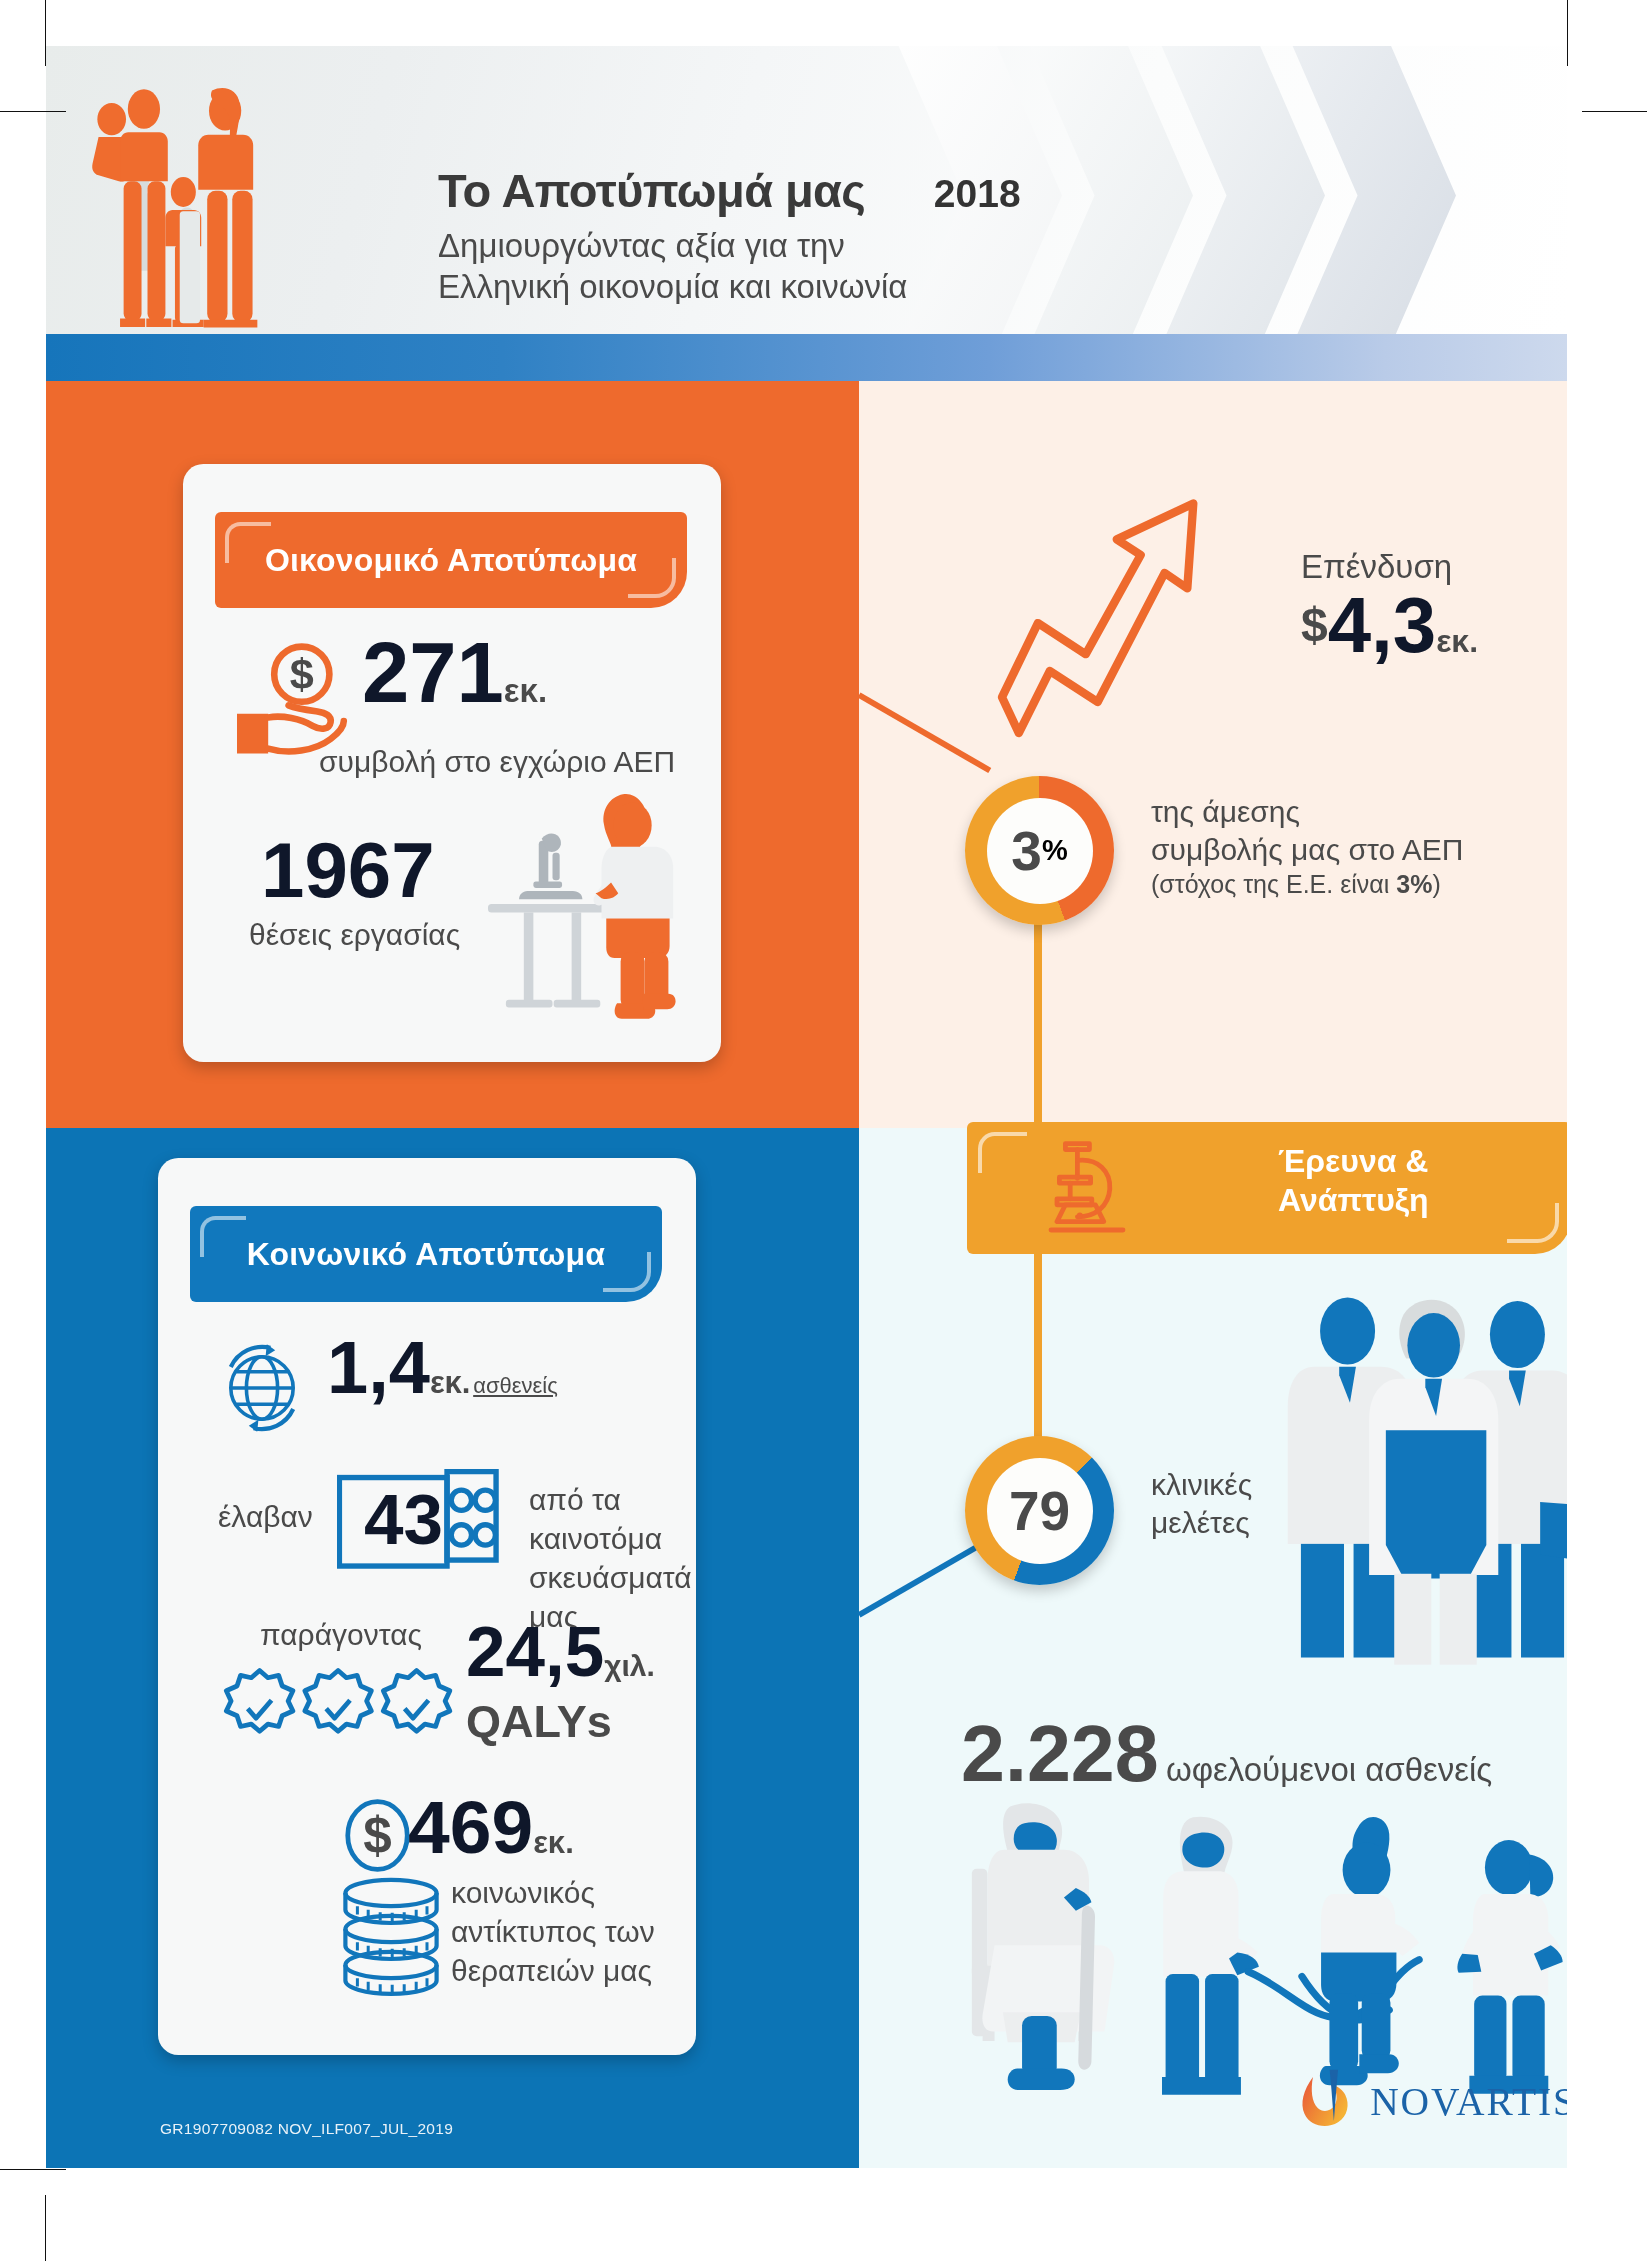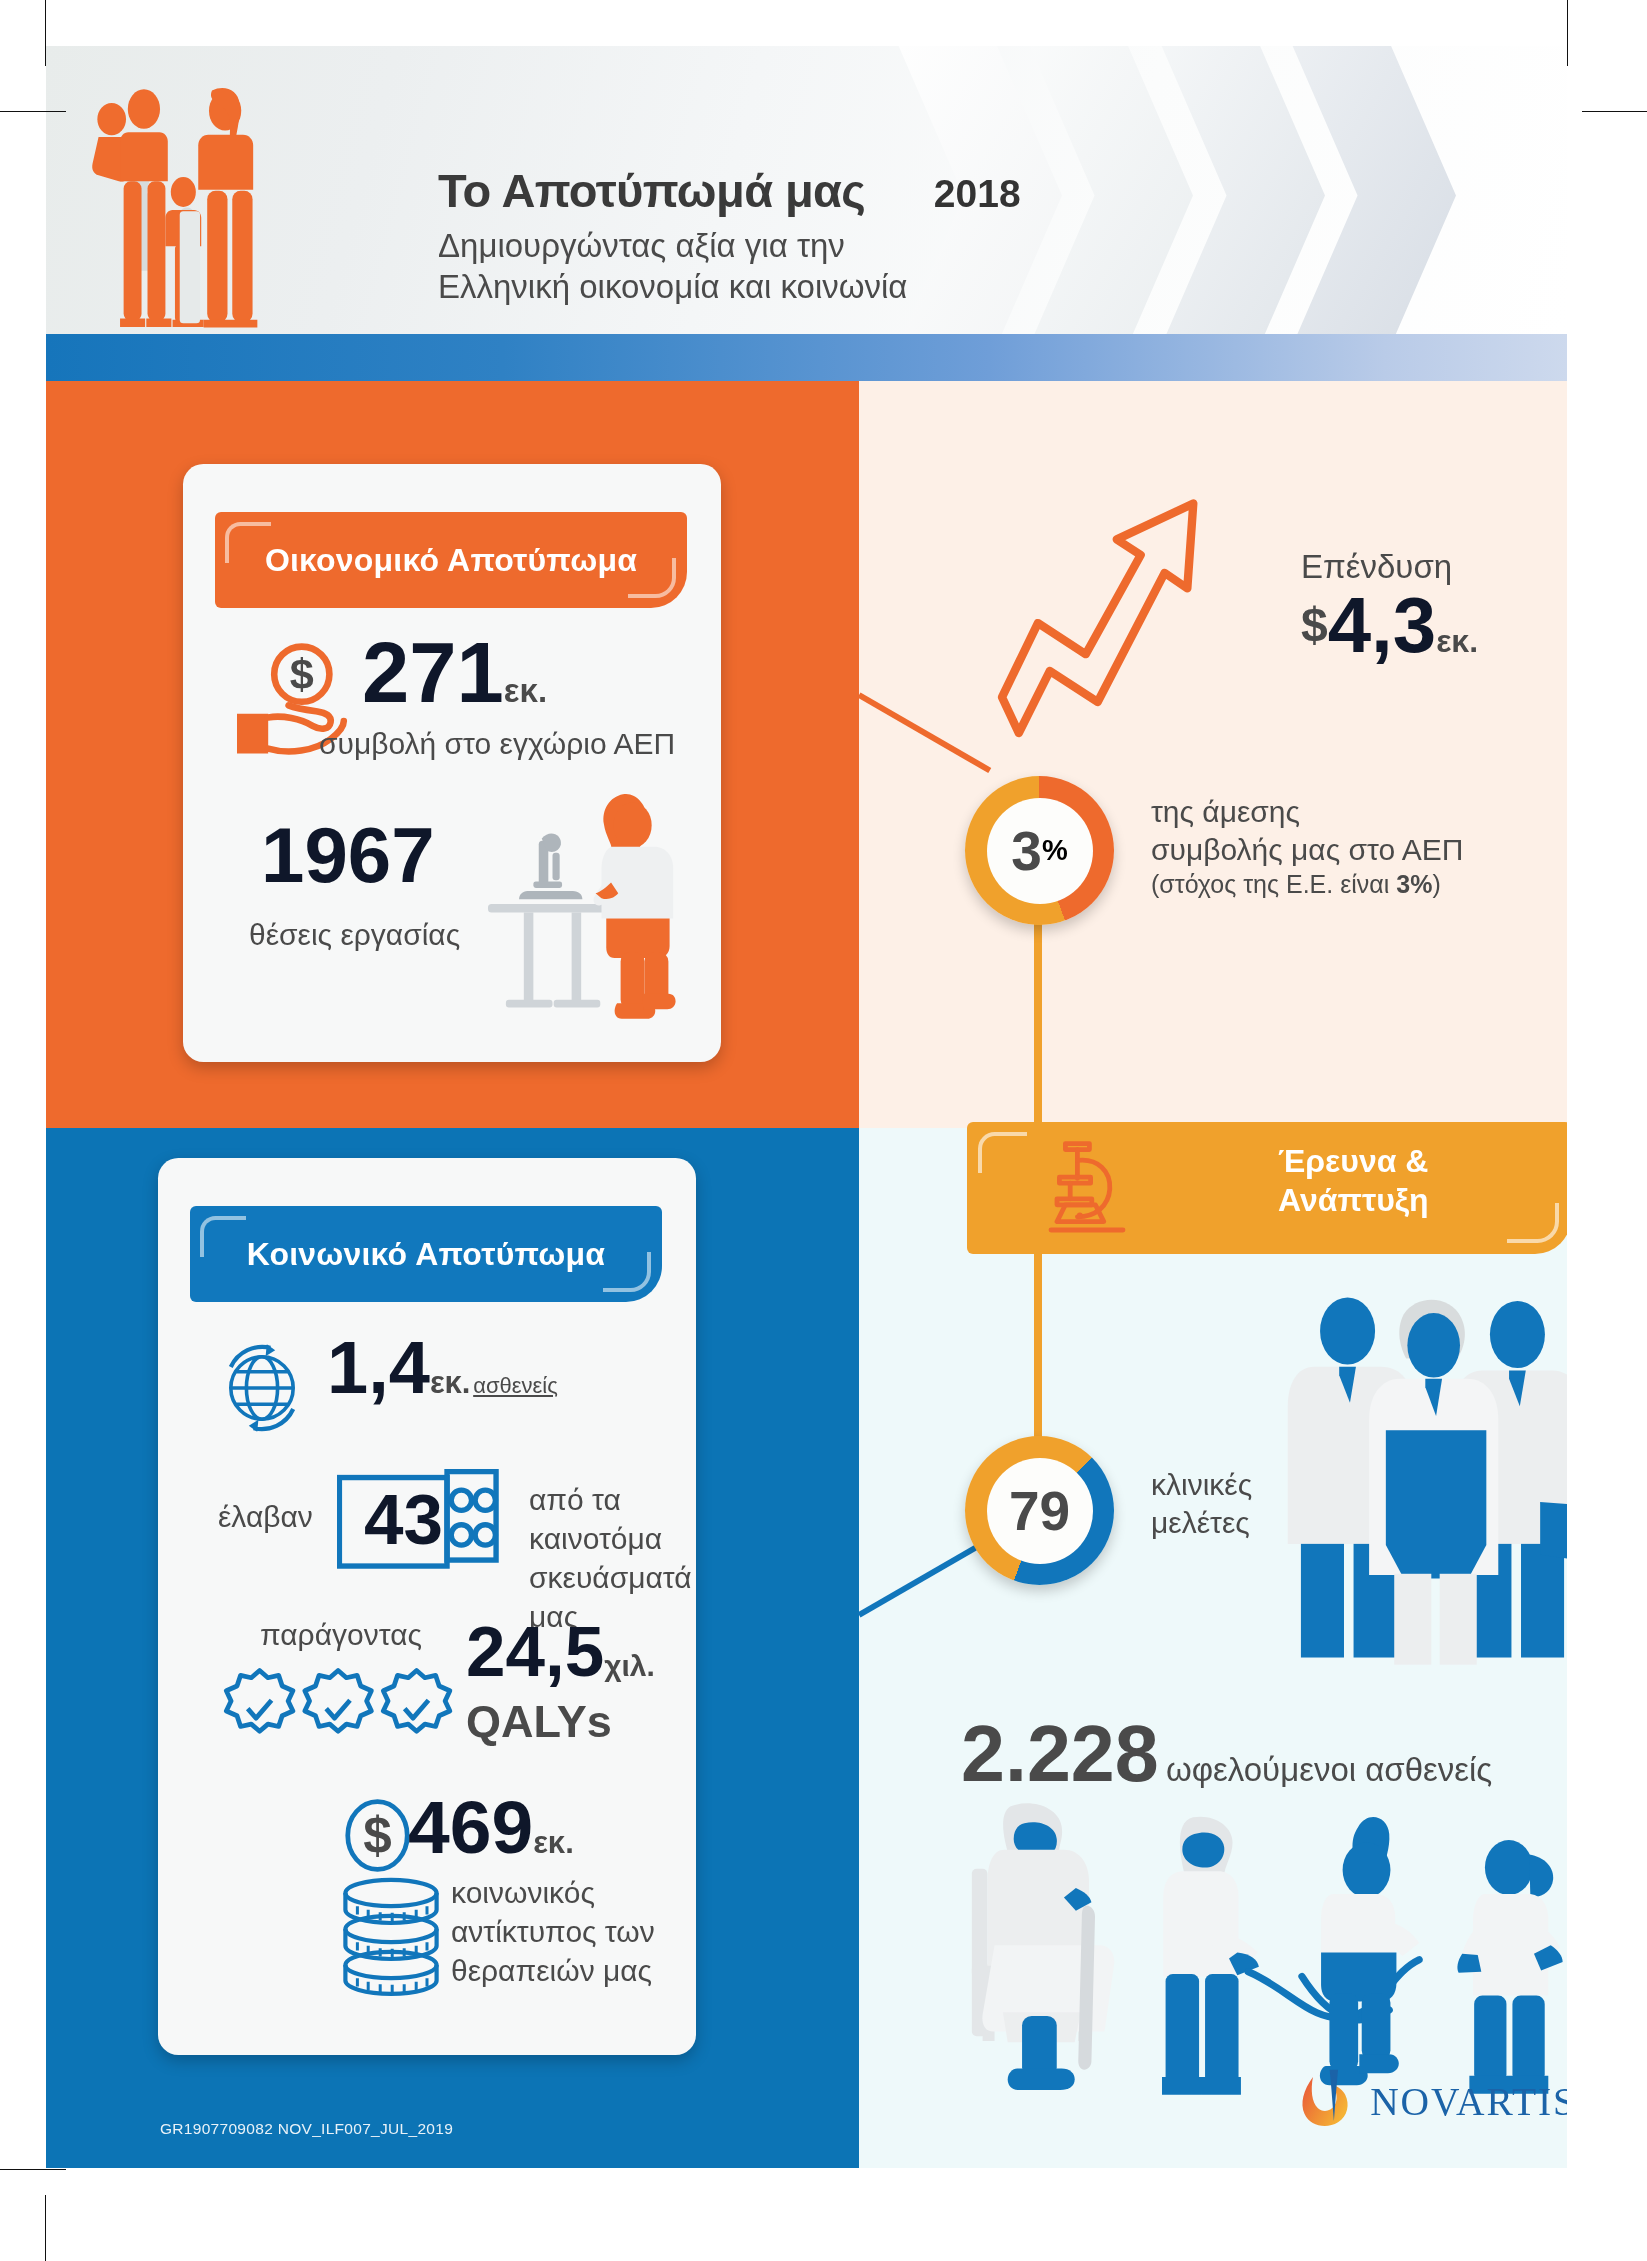--- a/index.html
+++ b/index.html
@@ -65,22 +65,22 @@
 
   .bignum{color:#0f172a;font-weight:bold;line-height:.95;}
   .unit{color:#4a4a4a;font-weight:bold;}
   .capt{color:#4a4a4a;font-weight:300;}
 
   
   #handIcon{position:absolute;left:48px;top:179px;width:126px;height:120px;}
   #econ271{position:absolute;left:179px;top:169px;}
   #econ271 .bignum{font-size:85px;}
   #econ271 .unit{font-size:33px;}
-  #econCap1{position:absolute;left:136px;top:263px;font-size:30px;}
-  #econ1967{position:absolute;left:78px;top:354px;}
+  #econCap1{position:absolute;left:136px;top:281px;font-size:30px;}
+  #econ1967{position:absolute;left:78px;top:369px;}
   #econ1967 .bignum{font-size:78px;}
   #econCap2{position:absolute;left:66px;top:454px;font-size:30px;}
   #scientistIllo{position:absolute;left:299px;top:317px;width:233px;height:251px;}
 
   
   #globeIcon{position:absolute;left:53px;top:179px;width:102px;height:102px;}
   #soc14{position:absolute;left:169px;top:175px;}
   #soc14 .bignum{font-size:74px;}
   #soc14 .unit{font-size:31px;}
   #soc14 .capt{font-size:22px;text-decoration:underline;}

